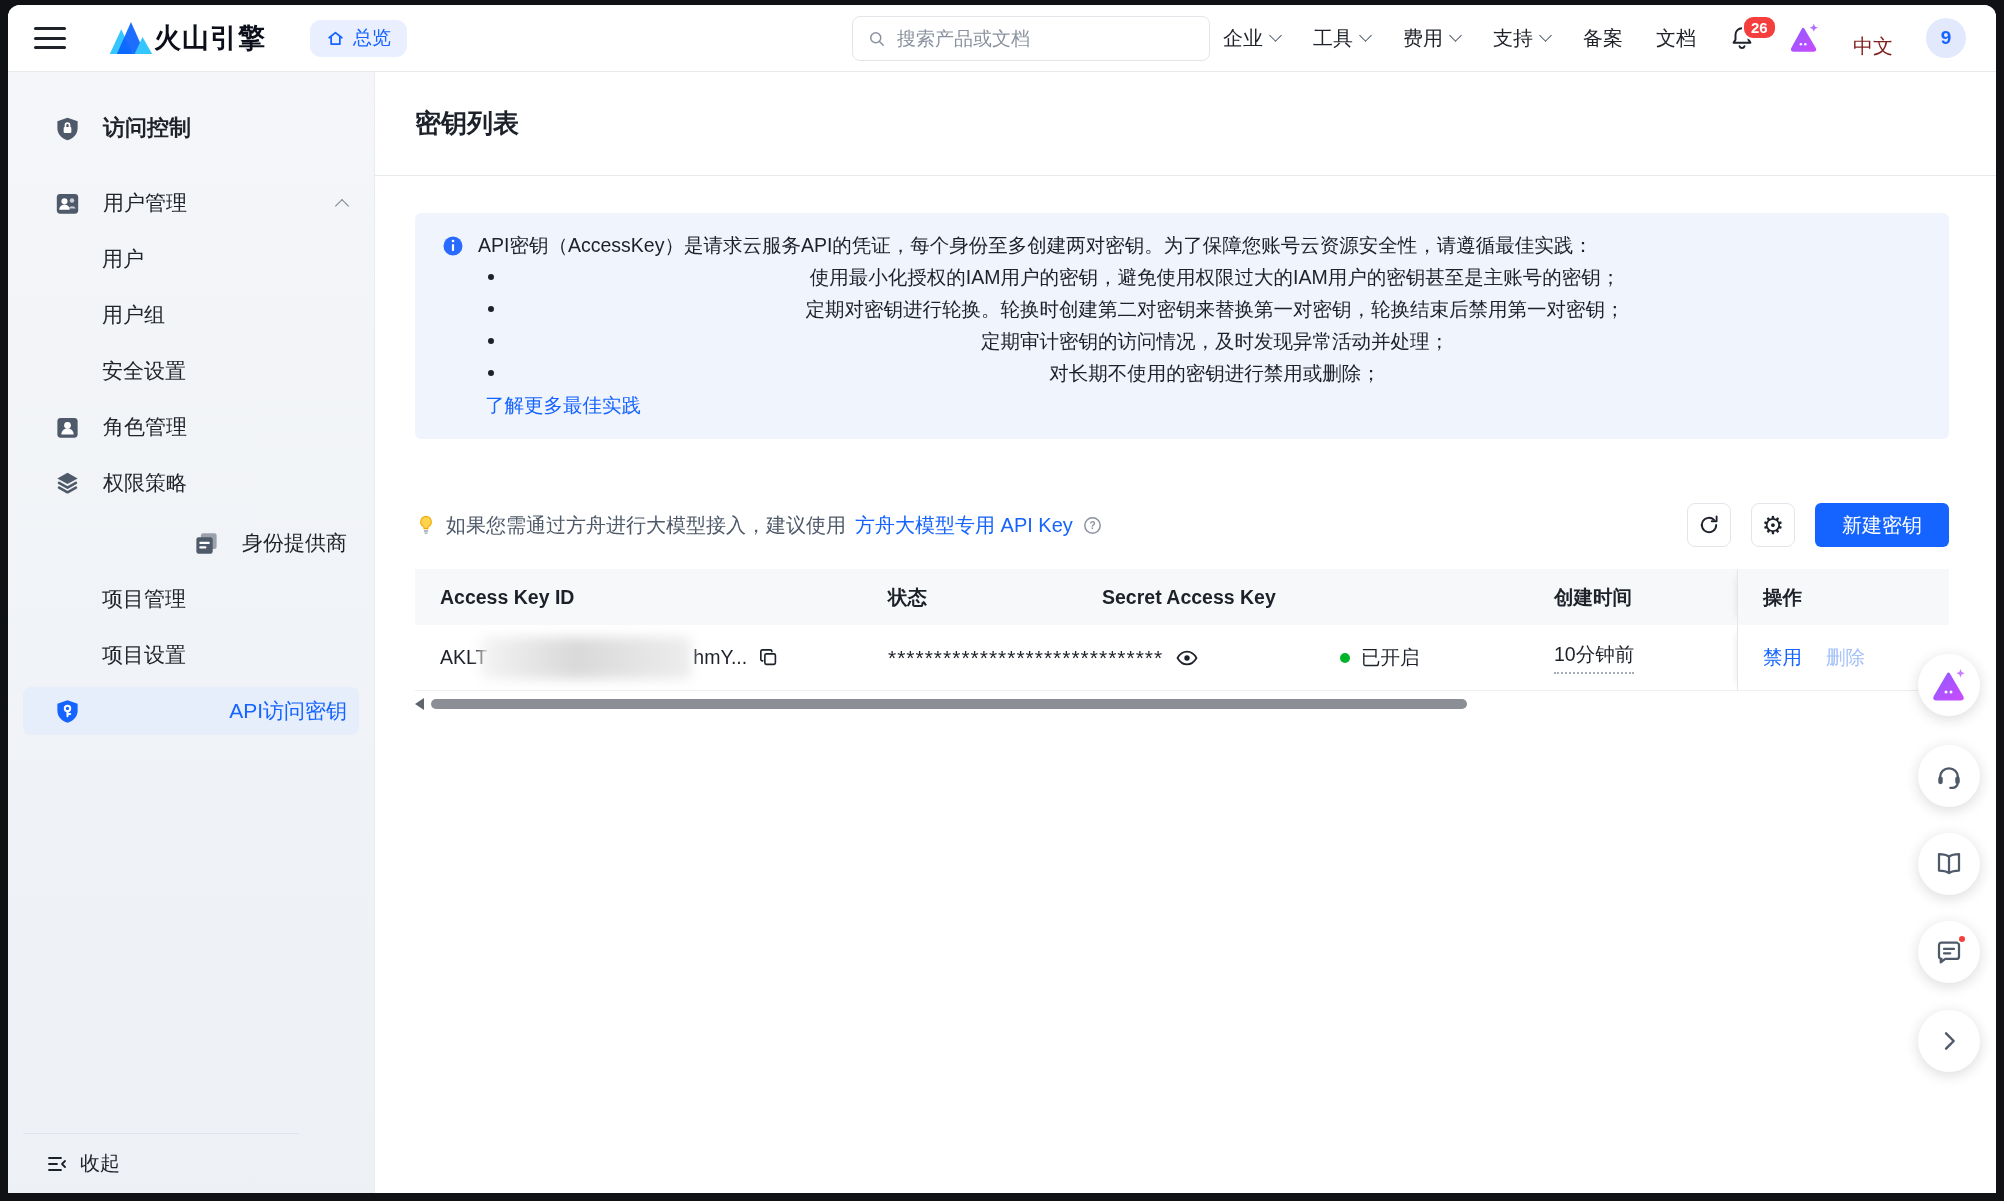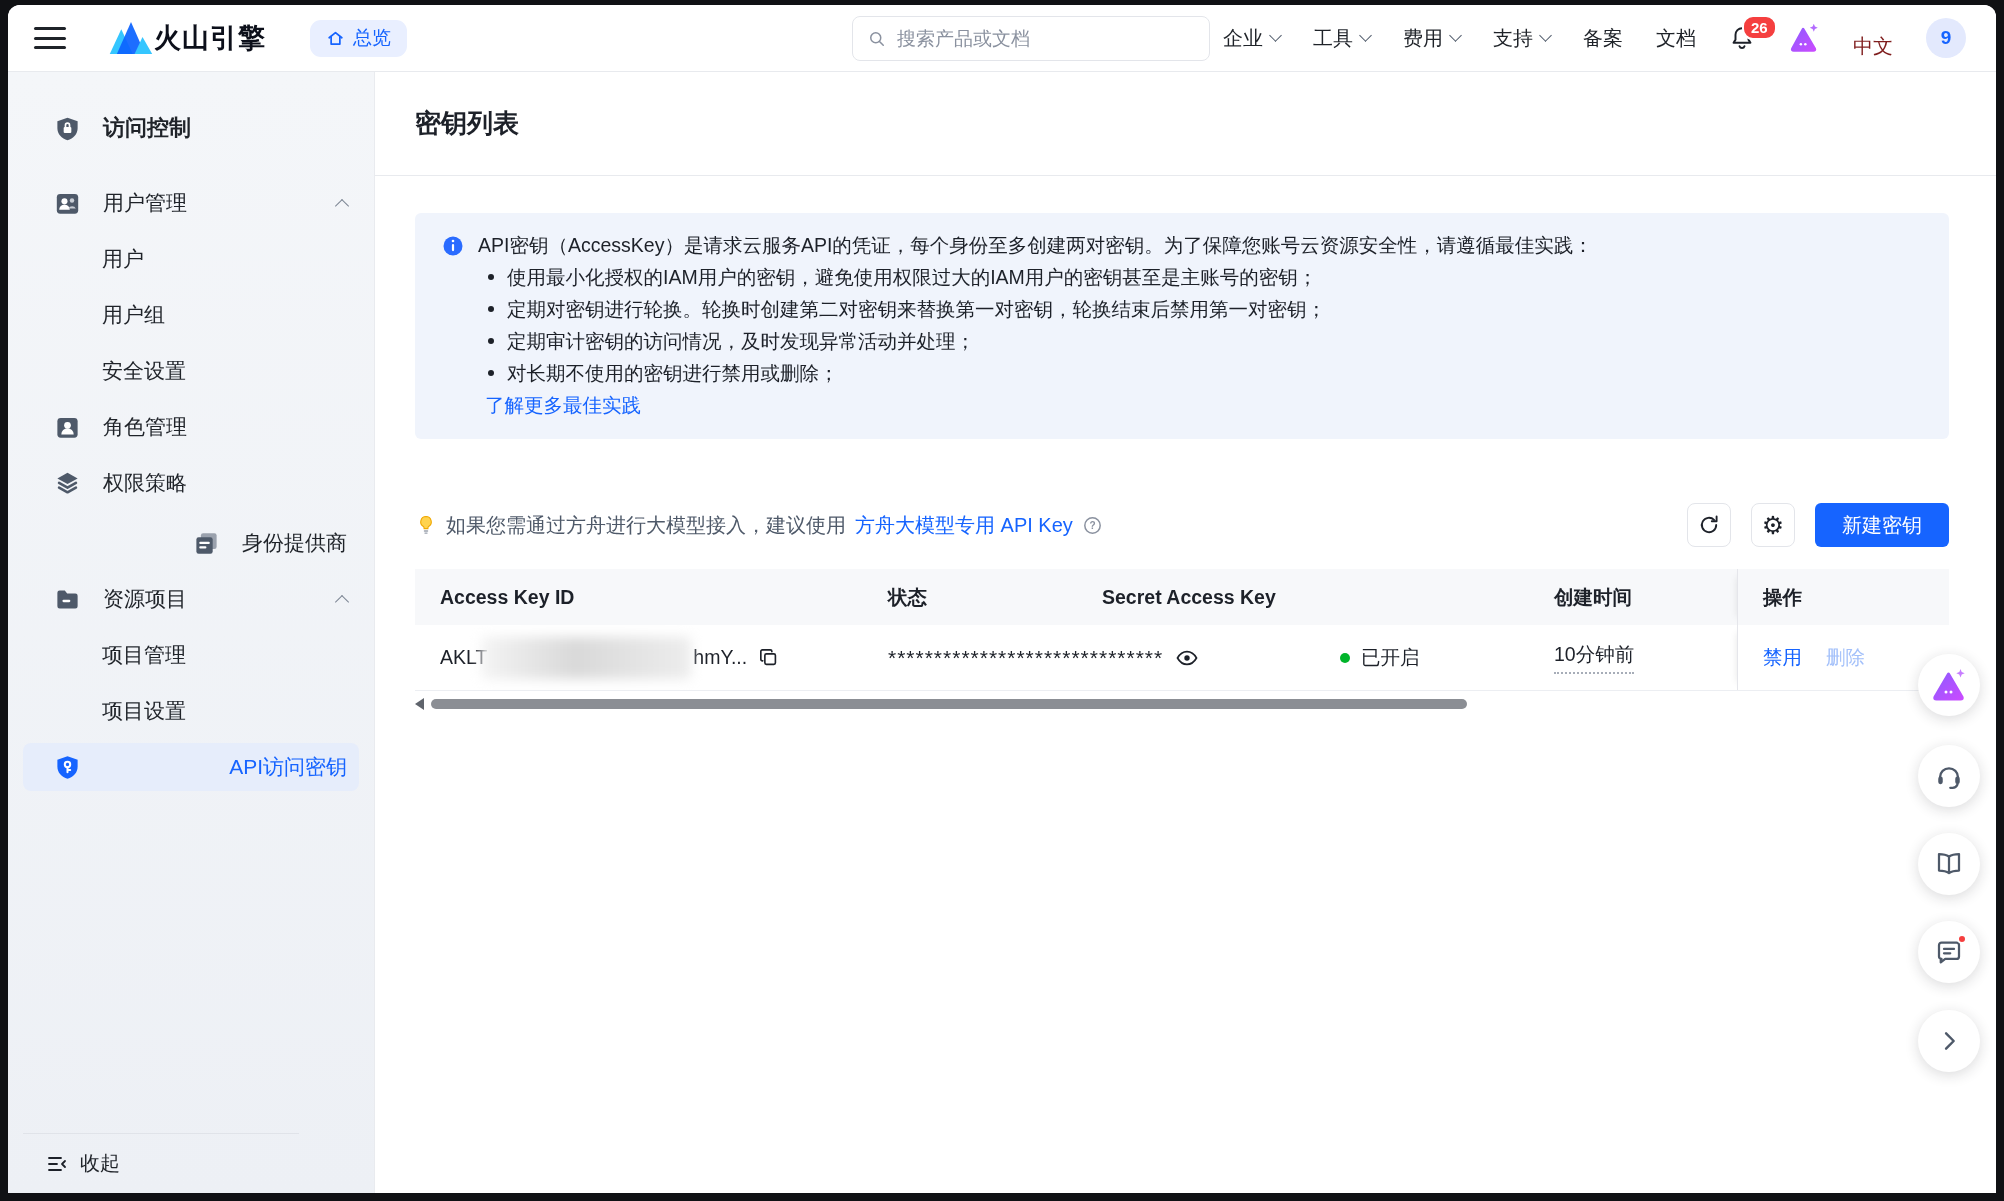--- a/index.html
+++ b/index.html
@@ -41,21 +41,21 @@
 
 .main { flex:1; background:#fff; min-width:0; }
 .main-header { height:104px; border-bottom:1px solid #e8eaee; display:flex; align-items:center; padding-left:40px; }
 .page-title { font-size:26px; font-weight:600; color:#1d2129; }
 .content { padding:37px 40px 0; }
 
 .banner { width:1534px; background:#f0f4fc; border-radius:6px; padding:16px 26px 18px; font-size:19.5px; color:#1d2129; line-height:32px; }
 .banner-head { display:flex; gap:13px; align-items:flex-start; }
 .info-ic { margin-top:5px; flex-shrink:0; }
 .banner ul { list-style:none; padding-left:44px; }
-.banner li { position:relative; padding-left:22px; }
+.banner li { position:relative; padding-left:22px;text-align:center; }
 .banner li::before { content:""; width:6px; height:6px; border-radius:50%; background:#1d2129; position:absolute; left:3px; top:13px; }
 .banner-link { color:#1664ff; margin-left:44px; cursor:pointer; display:inline-block; }
 
 .actions-row { margin-top:64px; width:1534px; display:flex; align-items:center; }
 .tip { display:flex; align-items:center; gap:9px; font-size:20px; color:#4e5969; }
 .tip-link { color:#1664ff; cursor:pointer; }
 .actions { margin-left:auto; display:flex; gap:20px; align-items:center; }
 .icon-btn { width:44px; height:44px; border:1px solid #e3e5ea; border-radius:8px; background:#fff; display:flex; align-items:center; justify-content:center; cursor:pointer; }
 .gear-glyph { font-family:"DejaVu Sans",sans-serif; font-size:25px; color:#1d2129; line-height:1; }
 .primary-btn { height:44px; padding:0 27px; background:#1664ff; color:#fff; font-size:20px; border:none; border-radius:6px; cursor:pointer; font-family:inherit; }
@@ -239,30 +239,20 @@
         <span class="s-icon">
           <svg width="27" height="27" viewBox="0 0 24 24">
             <rect x="7" y="2.8" width="14" height="14" rx="2" fill="#9aa1ad"></rect>
             <rect x="3" y="6.5" width="14.5" height="14.5" rx="2" fill="#4e5969"></rect>
             <path d="M6.5 11.5 h7.5 M6.5 15.5 h4.5" stroke="#fff" stroke-width="1.9" stroke-linecap="round"></path>
           </svg>
         </span>
         <span>身份提供商</span>
       </div>
 
-      <div class="side-item gap-md">
-        <span class="s-icon">
-          <svg width="27" height="27" viewBox="0 0 24 24">
-            <path d="M3 6 a2 2 0 0 1 2-2 h4.6 l2.1 2.6 H19 a2 2 0 0 1 2 2 V18 a2 2 0 0 1-2 2 H5 a2 2 0 0 1-2-2 Z" fill="#4e5969"></path>
-            <rect x="7.5" y="12.2" width="7" height="2.2" rx="1" fill="#fff"></rect>
-          </svg>
-        </span>
-        <span>资源项目</span>
-        <i class="caret-up"></i>
-      </div>
       <div class="side-item side-sub">
           <span>项目管理</span>
         </div>
       <div class="side-item side-sub">
           <span>项目设置</span>
         </div>
 
       <div class="side-item selected">
         <span class="s-icon">
           <svg width="27" height="27" viewBox="0 0 24 24">

